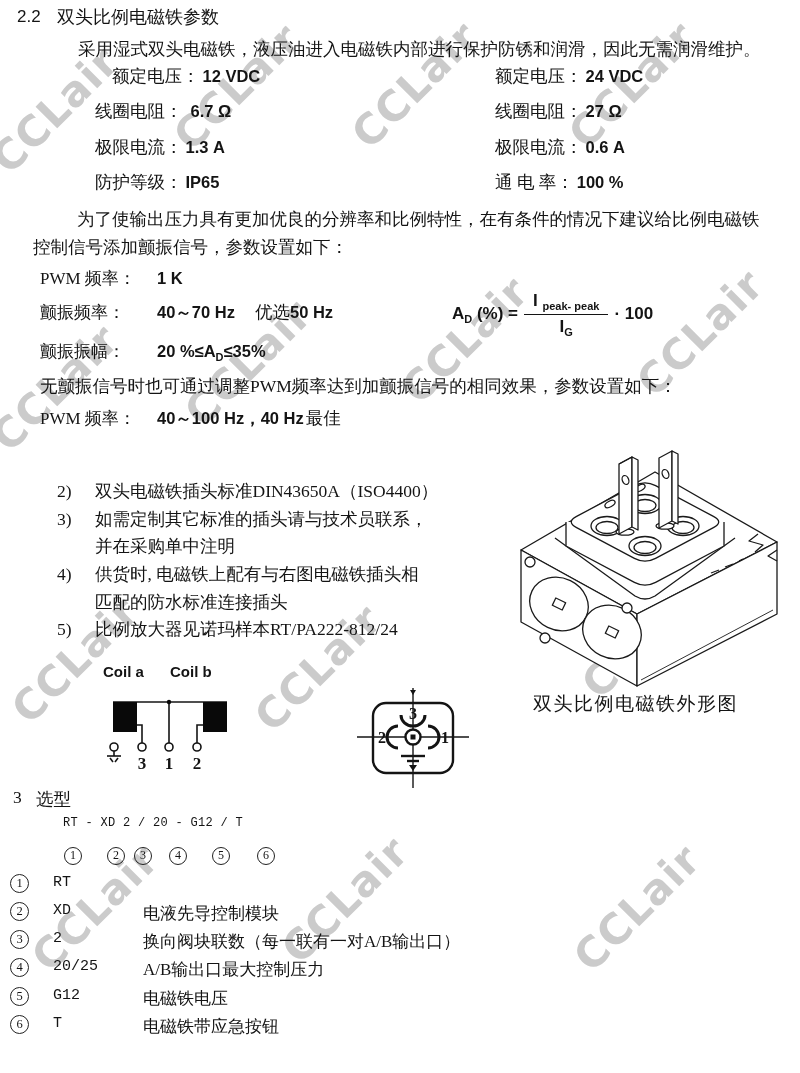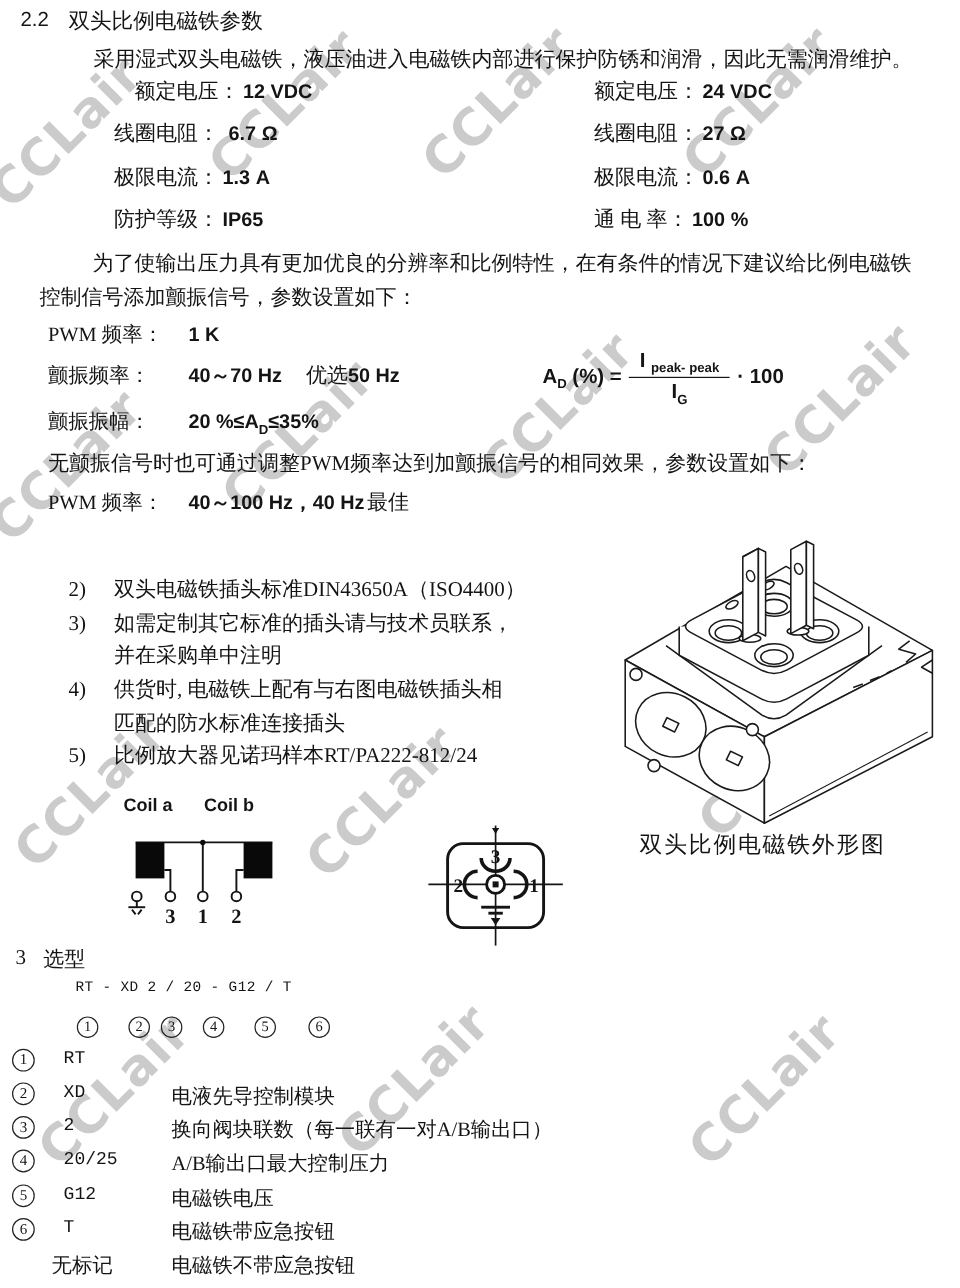--- a/index.html
+++ b/index.html
@@ -285,18 +285,14 @@
   <div class="bd-row" style="top:987px">
     <span class="bd-num">5</span>
     <span class="bd-code">G12</span>
     <span class="bd-desc">电磁铁电压</span>
   </div>
   <div class="bd-row" style="top:1015px">
     <span class="bd-num">6</span>
     <span class="bd-code">T</span>
     <span class="bd-desc">电磁铁带应急按钮</span>
   </div>
-  <div class="bd-row" style="top:1043px">
-    <span class="bd-code cncode" style="left:43px">无标记</span>
-    <span class="bd-desc">电磁铁不带应急按钮</span>
-  </div>
 
 </div>
 
 </body></html>

